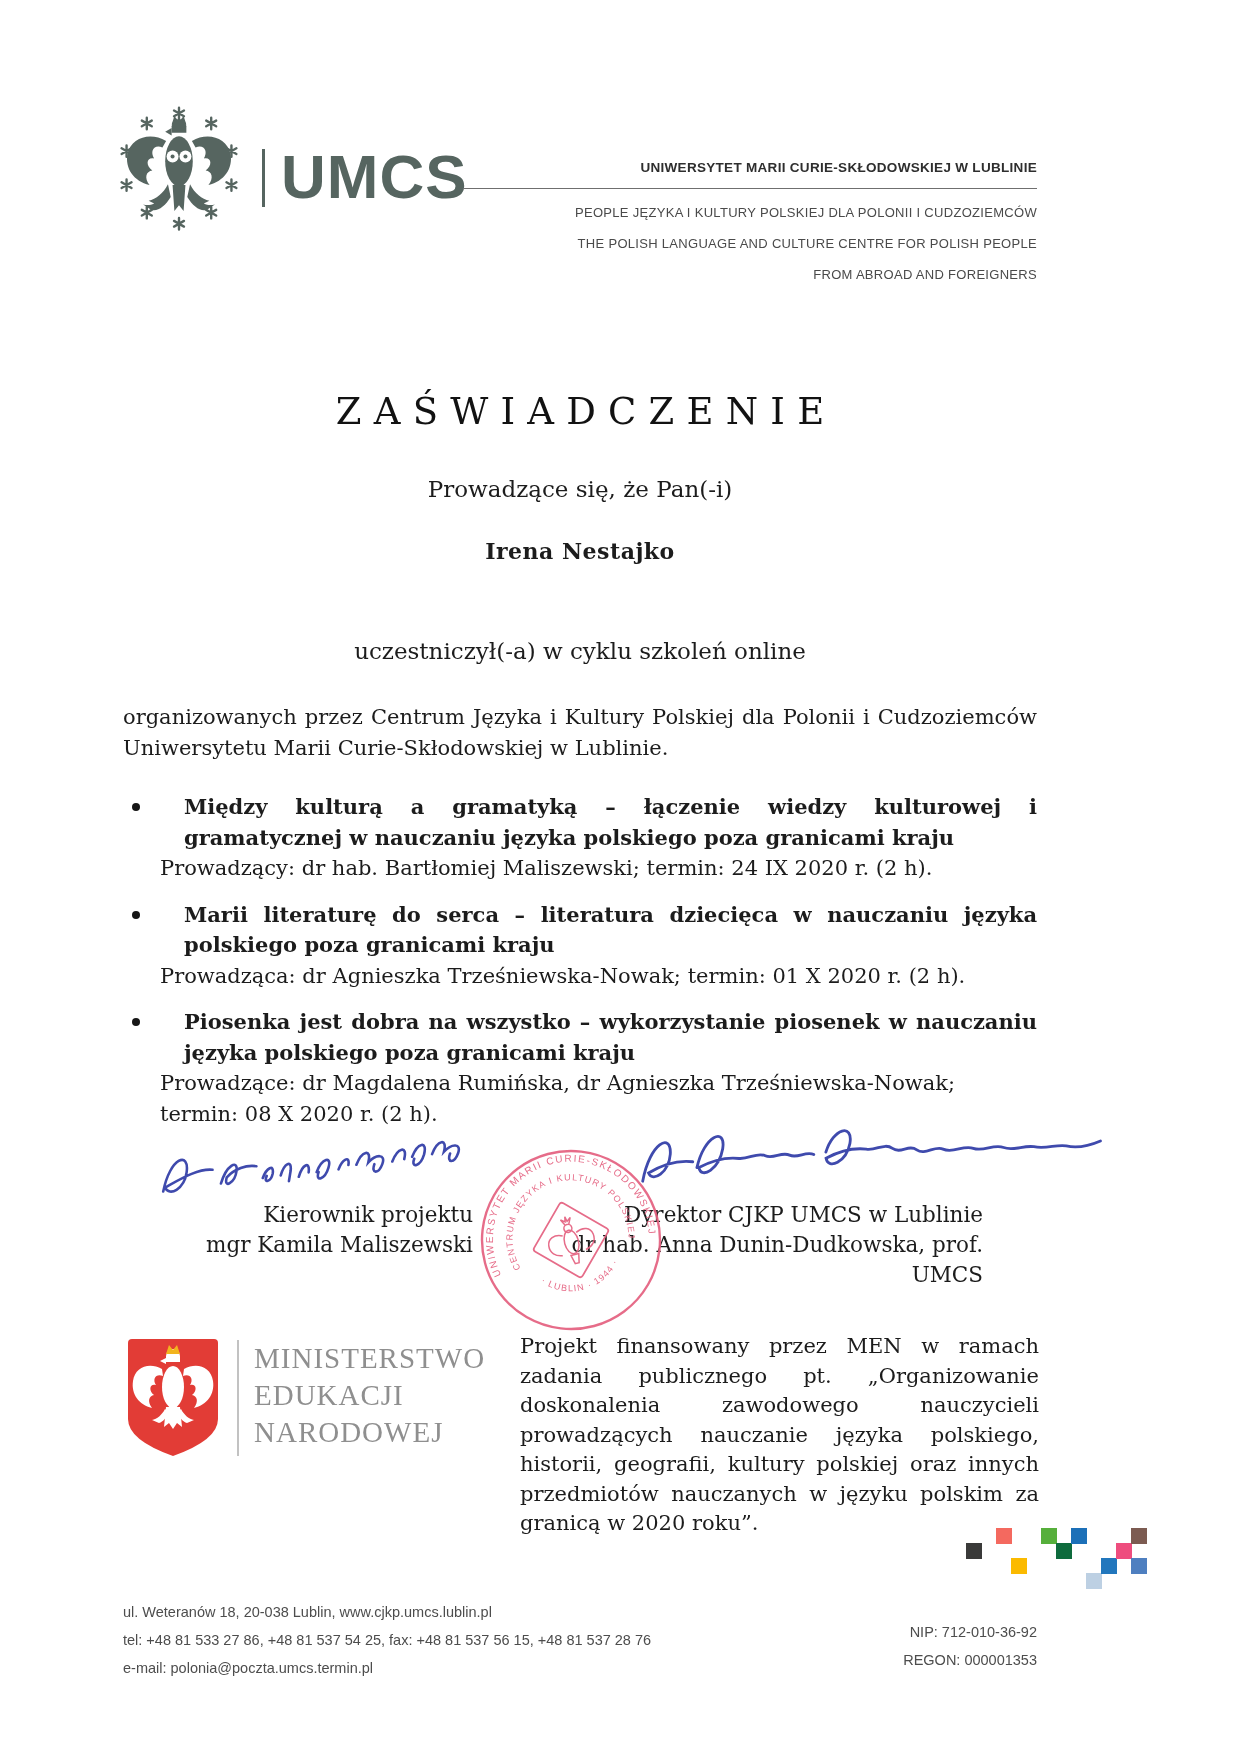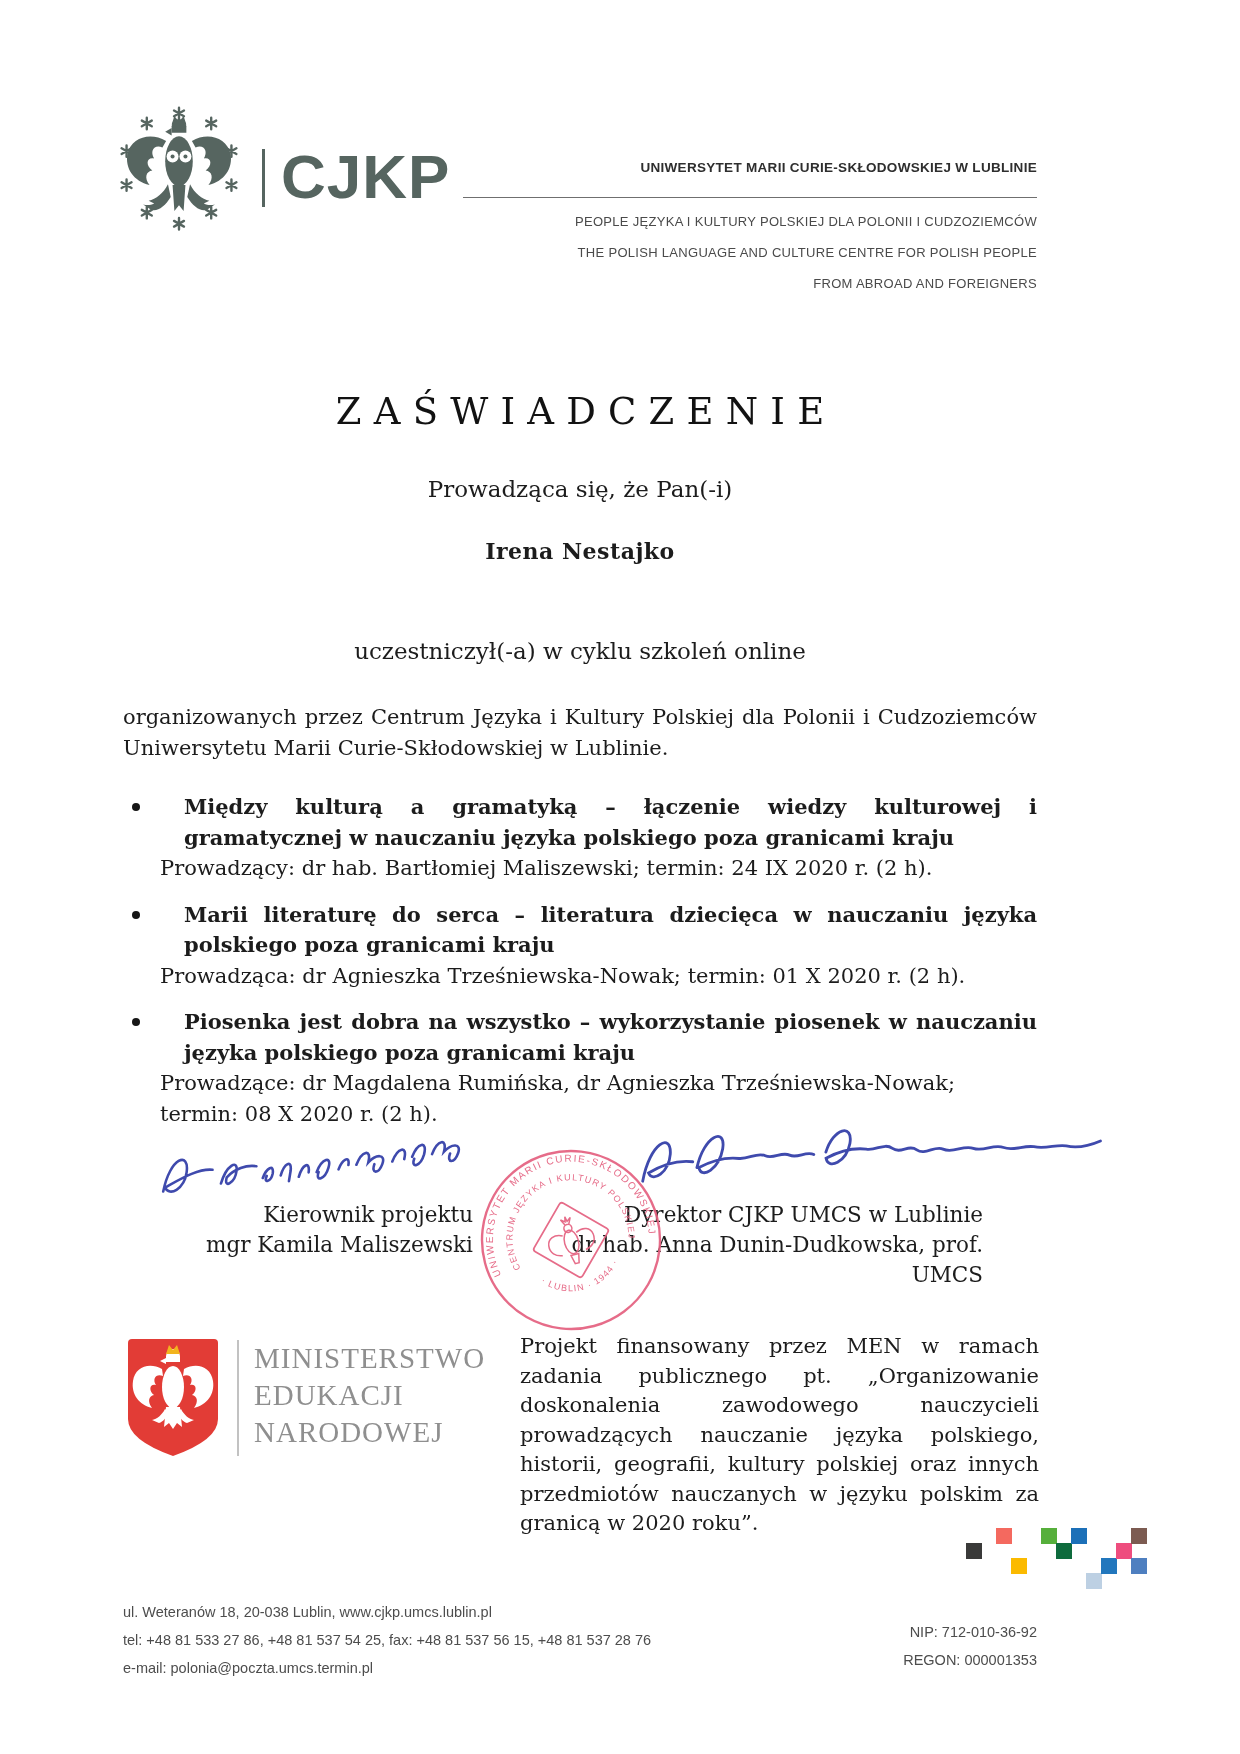--- a/index.html
+++ b/index.html
@@ -12,21 +12,21 @@
         font-family:"DejaVu Serif","Liberation Serif",serif;color:var(--text-black);overflow:hidden;}
 
   
   .logo{position:absolute;top:106px;left:110px;display:flex;align-items:center;}
   .logo svg{display:block;}
   .logo-divider{width:3px;height:58px;background:var(--logo-slate);margin:6px 16px 0 14px;}
   .logo-text{font-family:"Liberation Sans",sans-serif;font-weight:bold;font-size:62px;
              letter-spacing:1px;color:var(--logo-slate);margin-top:2px;}
   .head-right{position:absolute;top:160px;right:203px;width:574px;text-align:right;}
   .head-uni{font-family:"Liberation Sans",sans-serif;font-weight:bold;font-size:13.5px;color:#2e2e2e;
-            letter-spacing:.3px;padding-bottom:22px;border-bottom:1.5px solid #6f6f6f;}
+            letter-spacing:.3px;padding-bottom:13px;border-bottom:1.5px solid #6f6f6f;}
   .head-sub{font-family:"Liberation Sans",sans-serif;font-size:13px;color:#4a4a4a;
             letter-spacing:.3px;margin-top:16px;}
 
   
   .cblock{position:absolute;left:123px;width:914px;text-align:center;}
   .doc-title{top:390px;font-size:37px;letter-spacing:.33em;text-indent:.33em;color:#121212;}
   .intro{top:476px;font-size:23px;}
   .recipient{top:538px;font-size:22px;font-weight:bold;letter-spacing:.5px;}
   .participation{top:638px;font-size:23px;}
 
@@ -104,32 +104,32 @@
         <circle cx="68" cy="55" r="6.5" fill="#ffffff"></circle>
         <circle cx="82" cy="55" r="6.5" fill="#ffffff"></circle>
         <circle cx="68" cy="55" r="2.2"></circle>
         <circle cx="82" cy="55" r="2.2"></circle>
         <path d="M63,85 C58,95 50,101 42,103 L48,106 C44,108 40,108 36,107 L45,113 C52,115 60,109 66,99 Z"></path>
         <path d="M87,85 C92,95 100,101 108,103 L102,106 C106,108 110,108 114,107 L105,113 C98,115 90,109 84,99 Z"></path>
         <path d="M68,86 L82,86 L80,114 L75,108 L70,114 Z"></path>
       </g>
     </svg>
     <div class="logo-divider"></div>
-    <div class="logo-text">CJKP</div>
+    <div class="logo-text">UMCS</div>
   </div>
 
   <div class="head-right">
     <div class="head-uni">UNIWERSYTET MARII CURIE-SKŁODOWSKIEJ W LUBLINIE</div>
     <div class="head-sub">PEOPLE JĘZYKA I KULTURY POLSKIEJ DLA POLONII I CUDZOZIEMCÓW</div>
     <div class="head-sub">THE POLISH LANGUAGE AND CULTURE CENTRE FOR POLISH PEOPLE</div>
     <div class="head-sub">FROM ABROAD AND FOREIGNERS</div>
   </div>
 
   <div class="cblock doc-title">ZAŚWIADCZENIE</div>
-  <div class="cblock intro">Prowadząca się, że Pan(-i)</div>
+  <div class="cblock intro">Prowadzące się, że Pan(-i)</div>
   <div class="cblock recipient">Irena Nestajko</div>
   <div class="cblock participation">uczestniczył(-a) w cyklu szkoleń online</div>
   <div class="org">organizowanych przez Centrum Języka i Kultury Polskiej dla Polonii i Cudzoziemców Uniwersytetu Marii Curie-Skłodowskiej w Lublinie.</div>
 
   <ul class="trainings">
     <li class="t-item">
       <span class="t-dot"></span>
       <span class="t-body">
         <div class="t-title">Między kulturą a gramatyką – łączenie wiedzy kulturowej i gramatycznej w nauczaniu języka polskiego poza granicami kraju</div>
         <div class="t-detail">Prowadzący: dr hab. Bartłomiej Maliszewski; termin: 24 IX 2020 r. (2 h).</div>

